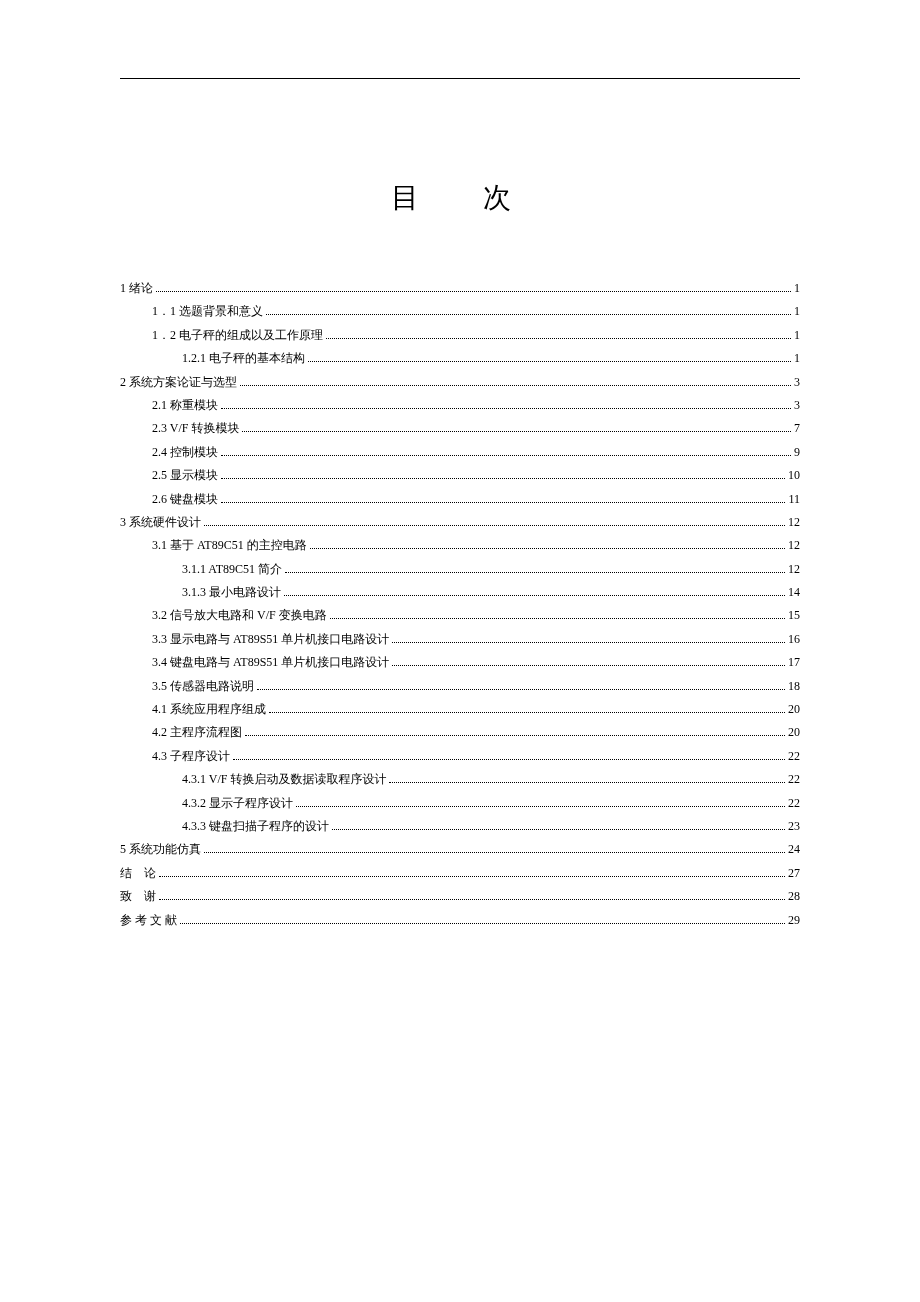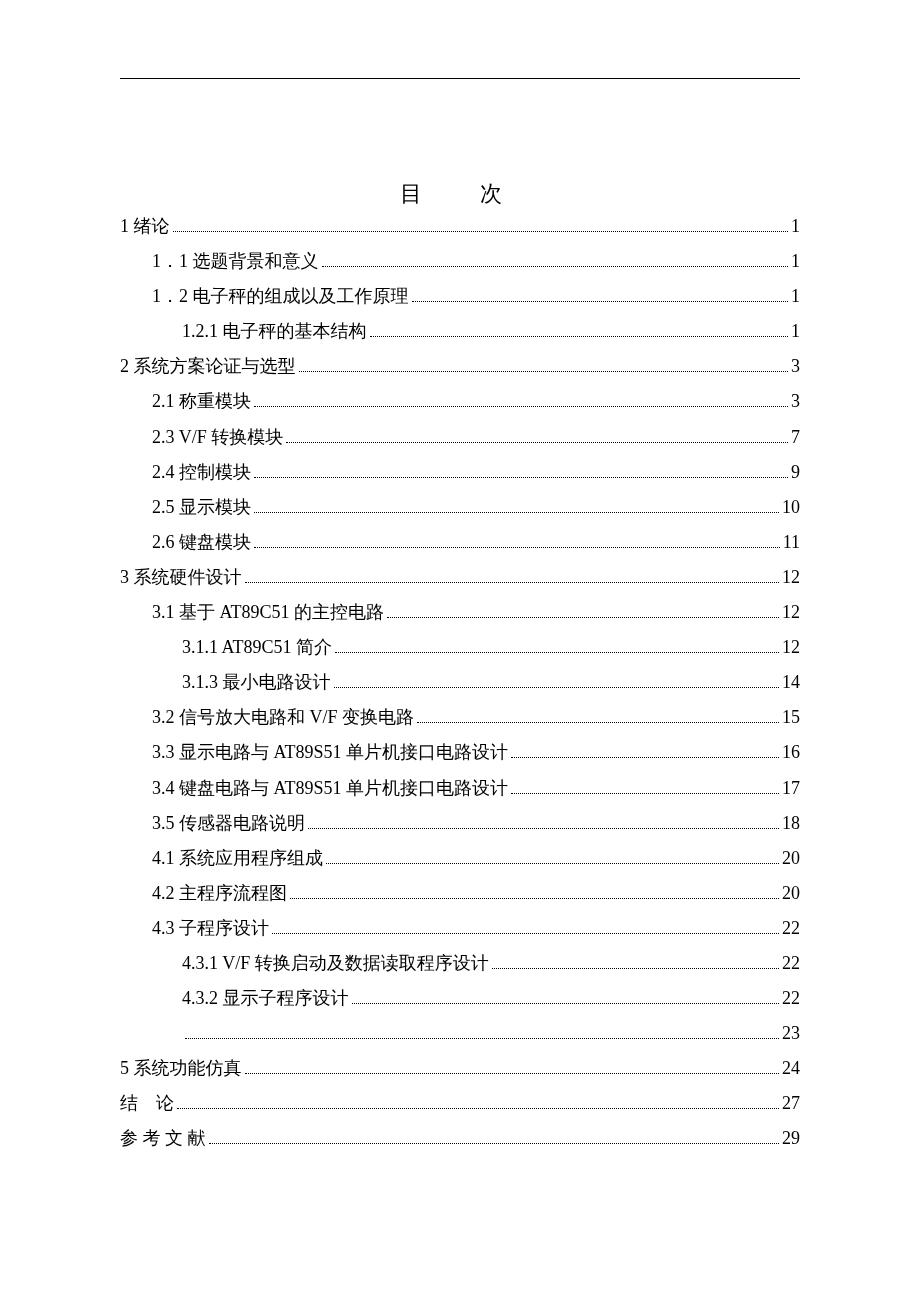--- a/index.html
+++ b/index.html
@@ -16,27 +16,28 @@
     }
     .page {
       padding: 60px 120px 60px 120px;
     }
     .top-rule {
       border-top: 1.5px solid #000;
       margin: 18px 0 100px 0;
     }
     .title {
       text-align: center;
-      font-size: 22px;
+      font-size: 28px;
       font-weight: normal;
       letter-spacing: 18px;
+      margin-bottom: 60px;
       font-family: Liberation Serif, serif;
     }
     .toc {
-      font-size: 18px;
+      font-size: 12px;
       line-height: 1.95;
       color: #000;
     }
     .toc-row {
       display: flex;
       align-items: baseline;
       white-space: nowrap;
     }
     .toc-label {
       flex: 0 0 auto;
@@ -171,32 +172,38 @@
         <span class="toc-label">4.3.1  V/F 转换启动及数据读取程序设计</span>
         <span class="toc-dots"></span>
         <span class="toc-page">22</span>
       </div>
       <div class="toc-row lv2">
         <span class="toc-label">4.3.2  显示子程序设计</span>
         <span class="toc-dots"></span>
         <span class="toc-page">22</span>
       </div>
       <div class="toc-row lv2">
+        <span class="toc-label">4.3.3  键盘扫描子程序的设计</span>
         <span class="toc-dots"></span>
         <span class="toc-page">23</span>
       </div>
       <div class="toc-row lv0">
         <span class="toc-label">5  系统功能仿真</span>
         <span class="toc-dots"></span>
         <span class="toc-page">24</span>
       </div>
       <div class="toc-row lv0">
         <span class="toc-label">结　论</span>
         <span class="toc-dots"></span>
         <span class="toc-page">27</span>
+      </div>
+      <div class="toc-row lv0">
+        <span class="toc-label">致　谢</span>
+        <span class="toc-dots"></span>
+        <span class="toc-page">28</span>
       </div>
       <div class="toc-row lv0">
         <span class="toc-label">参 考 文 献</span>
         <span class="toc-dots"></span>
         <span class="toc-page">29</span>
       </div>
     </div>
 </div>
 
 </body></html>

